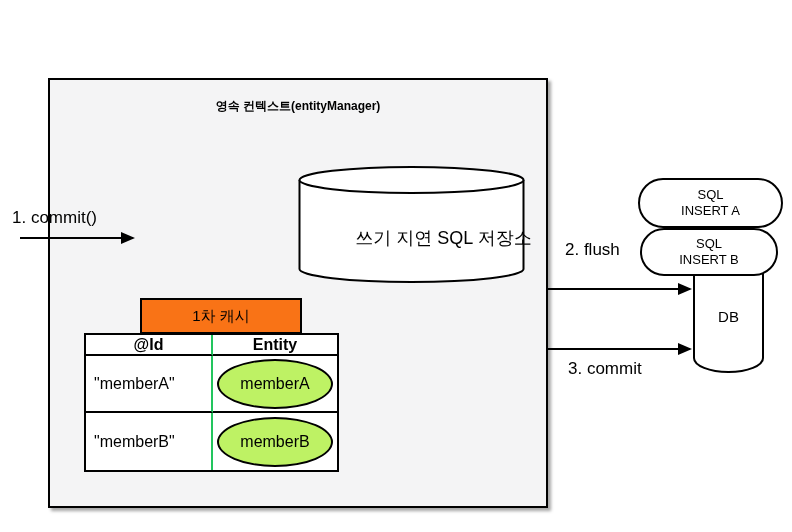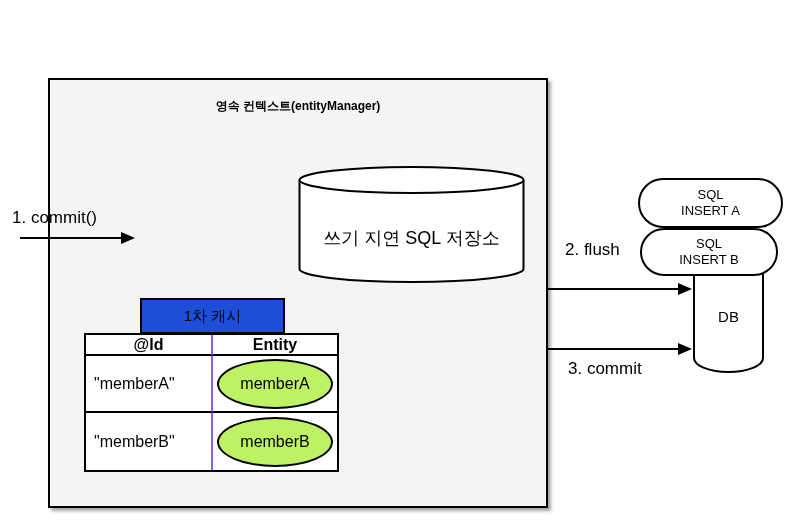--- a/index.html
+++ b/index.html
@@ -27,37 +27,38 @@
     font-weight:bold;font-size:12px;
   }
 
   
   .sql-store{left:298px;top:166px;width:227px;height:118px;}
   .sql-store svg{position:absolute;left:0;top:0;}
   .sql-store .label{
     position:absolute;left:0;top:26px;width:227px;height:92px;
     display:flex;align-items:center;justify-content:center;
     font-size:18px;
+    padding-left:32px;
   }
 
   
   .cache-label{
-    left:140px;top:298px;width:145px;height:36px;
-    background:#1d4ed8;border:2px solid #000;box-sizing:border-box;
+    left:140px;top:298px;width:162px;height:36px;
+    background:#f97316;border:2px solid #000;box-sizing:border-box;
     display:flex;align-items:center;justify-content:center;
     font-size:15px;z-index:3;
   }
   .cache-table{
     left:84px;top:333px;width:255px;height:139px;
     background:#fff;border:2px solid #000;box-sizing:border-box;
     display:grid;grid-template-columns:127px 1fr;grid-template-rows:21px 1fr 1fr;
     z-index:2;
   }
   .cache-table .cell{box-sizing:border-box;display:flex;align-items:center;}
-  .cache-table .col-a{border-right:2px solid #8b5cf6;}
+  .cache-table .col-a{border-right:2px solid #22c55e;}
   .cache-table .hdr{
     justify-content:center;font-weight:bold;font-size:16px;
     border-bottom:2px solid #000;
   }
   .cache-table .row1{border-bottom:2px solid #000;}
   .cache-table .id-cell{padding-left:8px;font-size:16px;}
   .cache-table .entity-cell{justify-content:center;}
   .entity-ellipse{
     width:112px;height:46px;border:2px solid #000;border-radius:50%;
     display:flex;align-items:center;justify-content:center;

